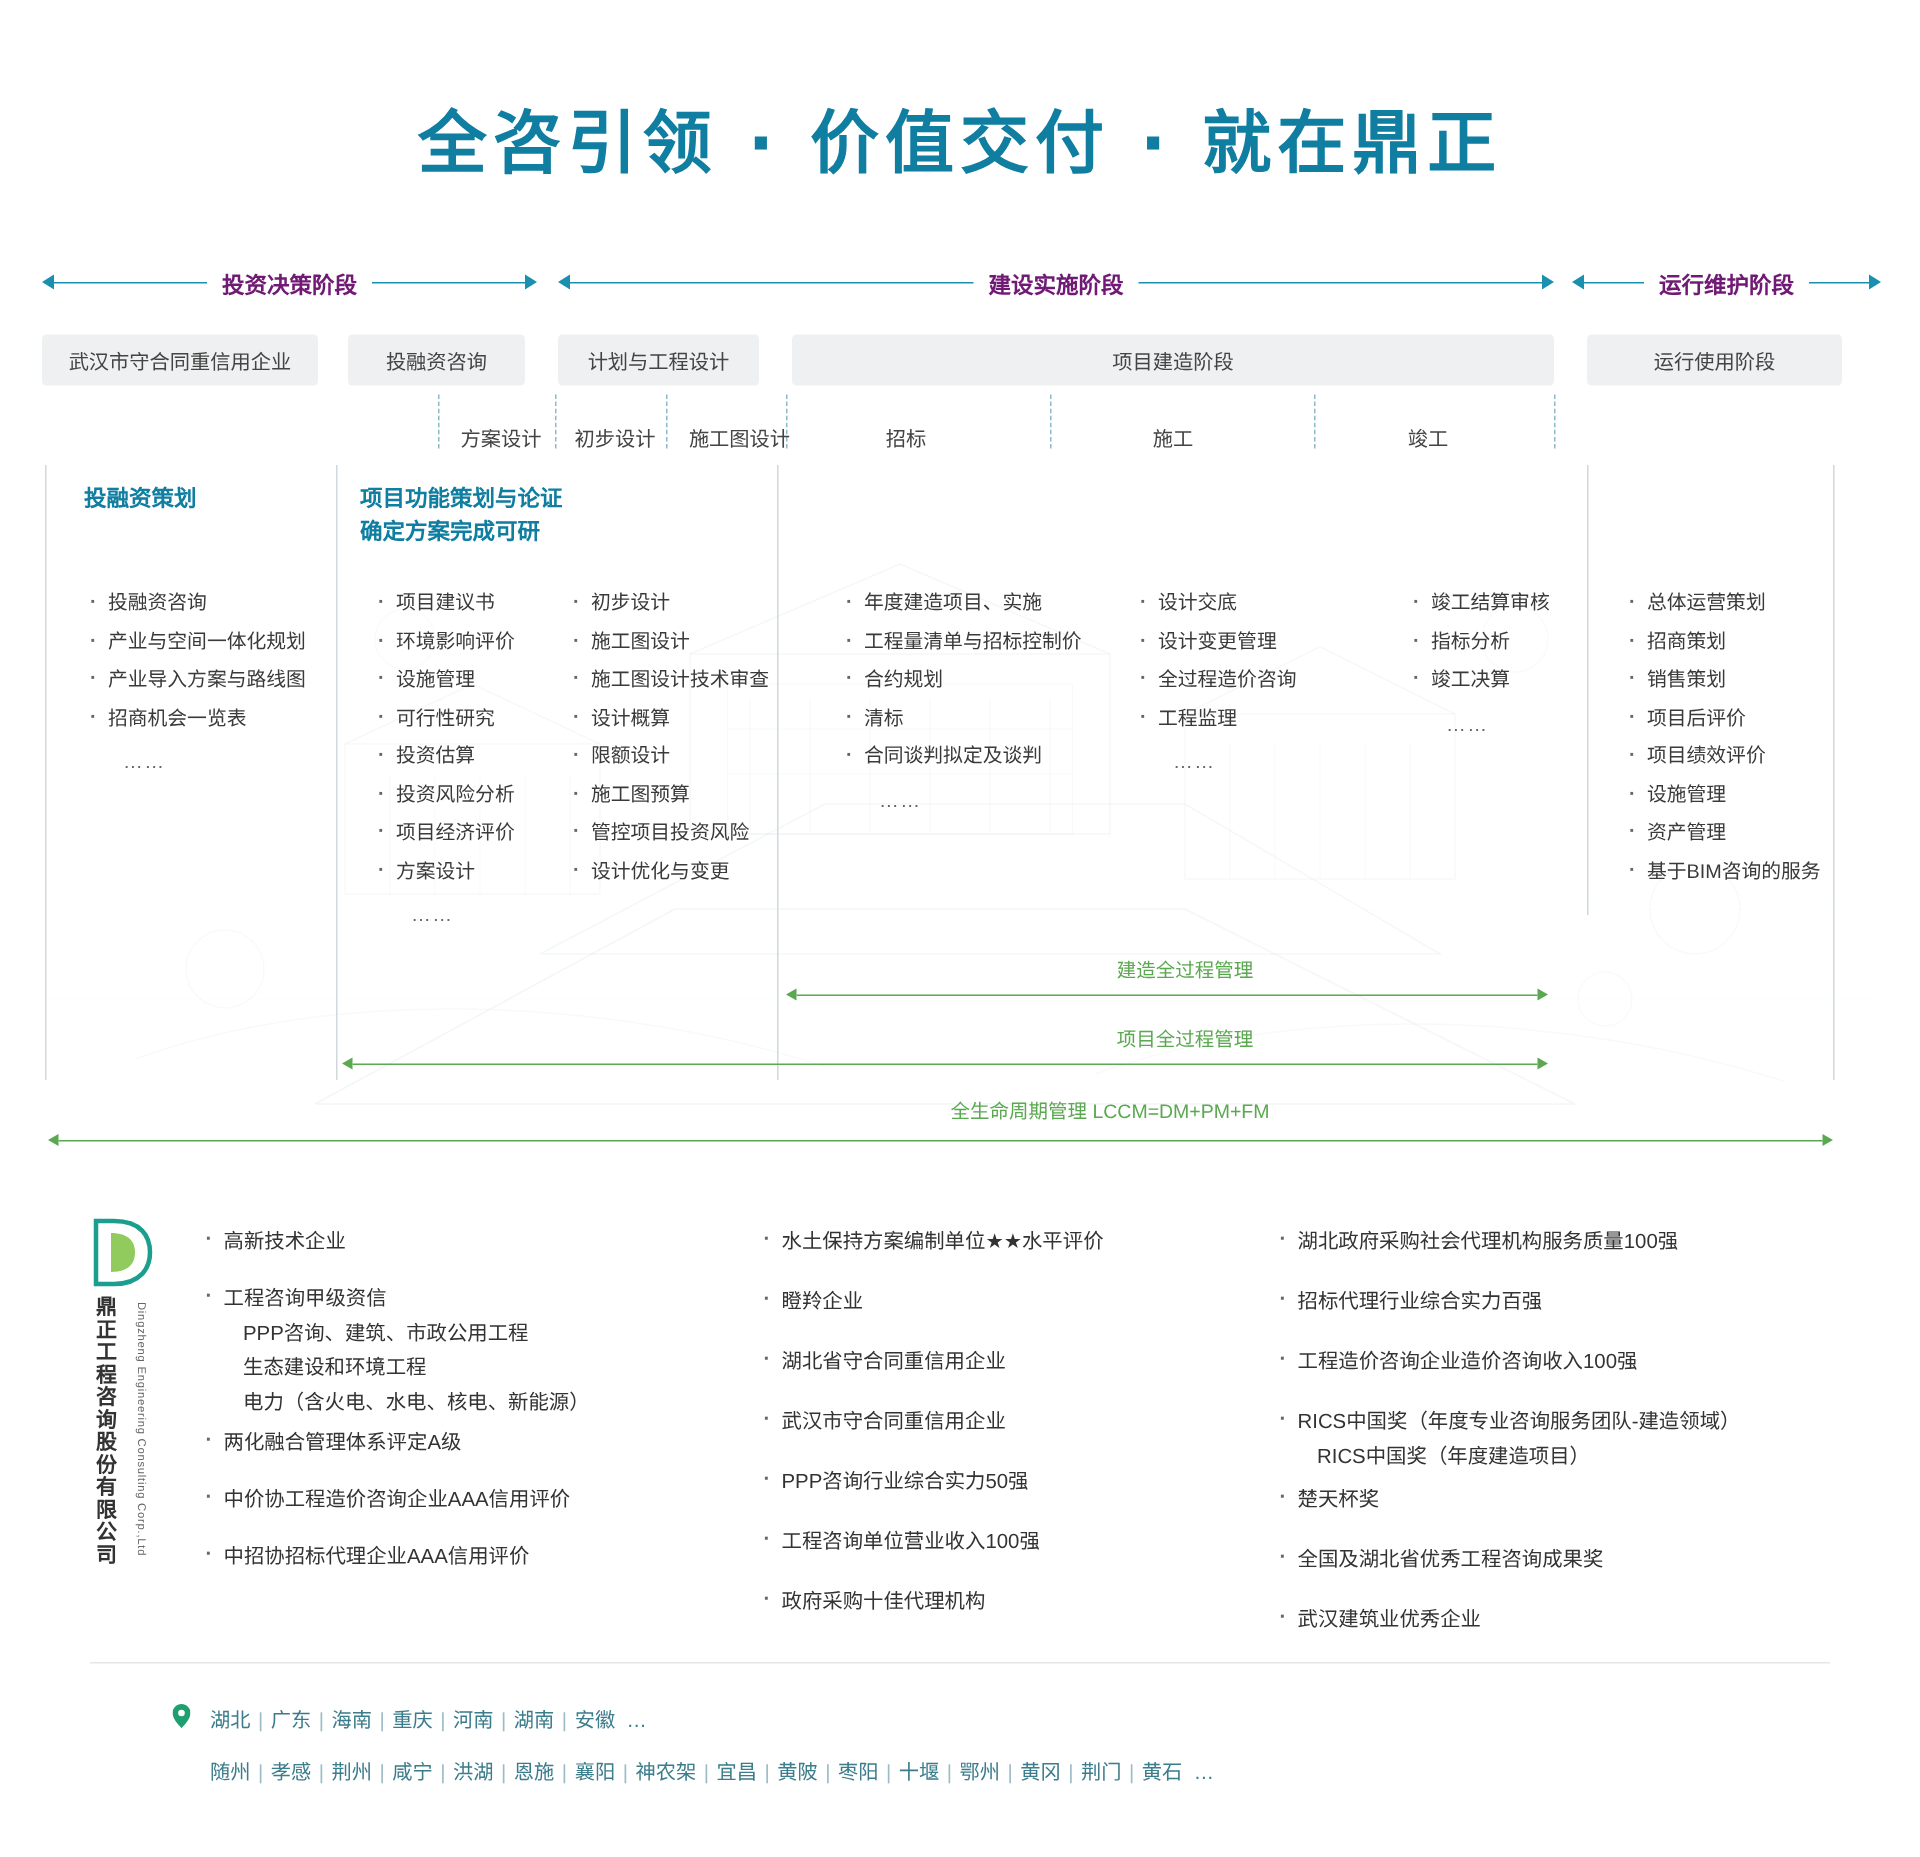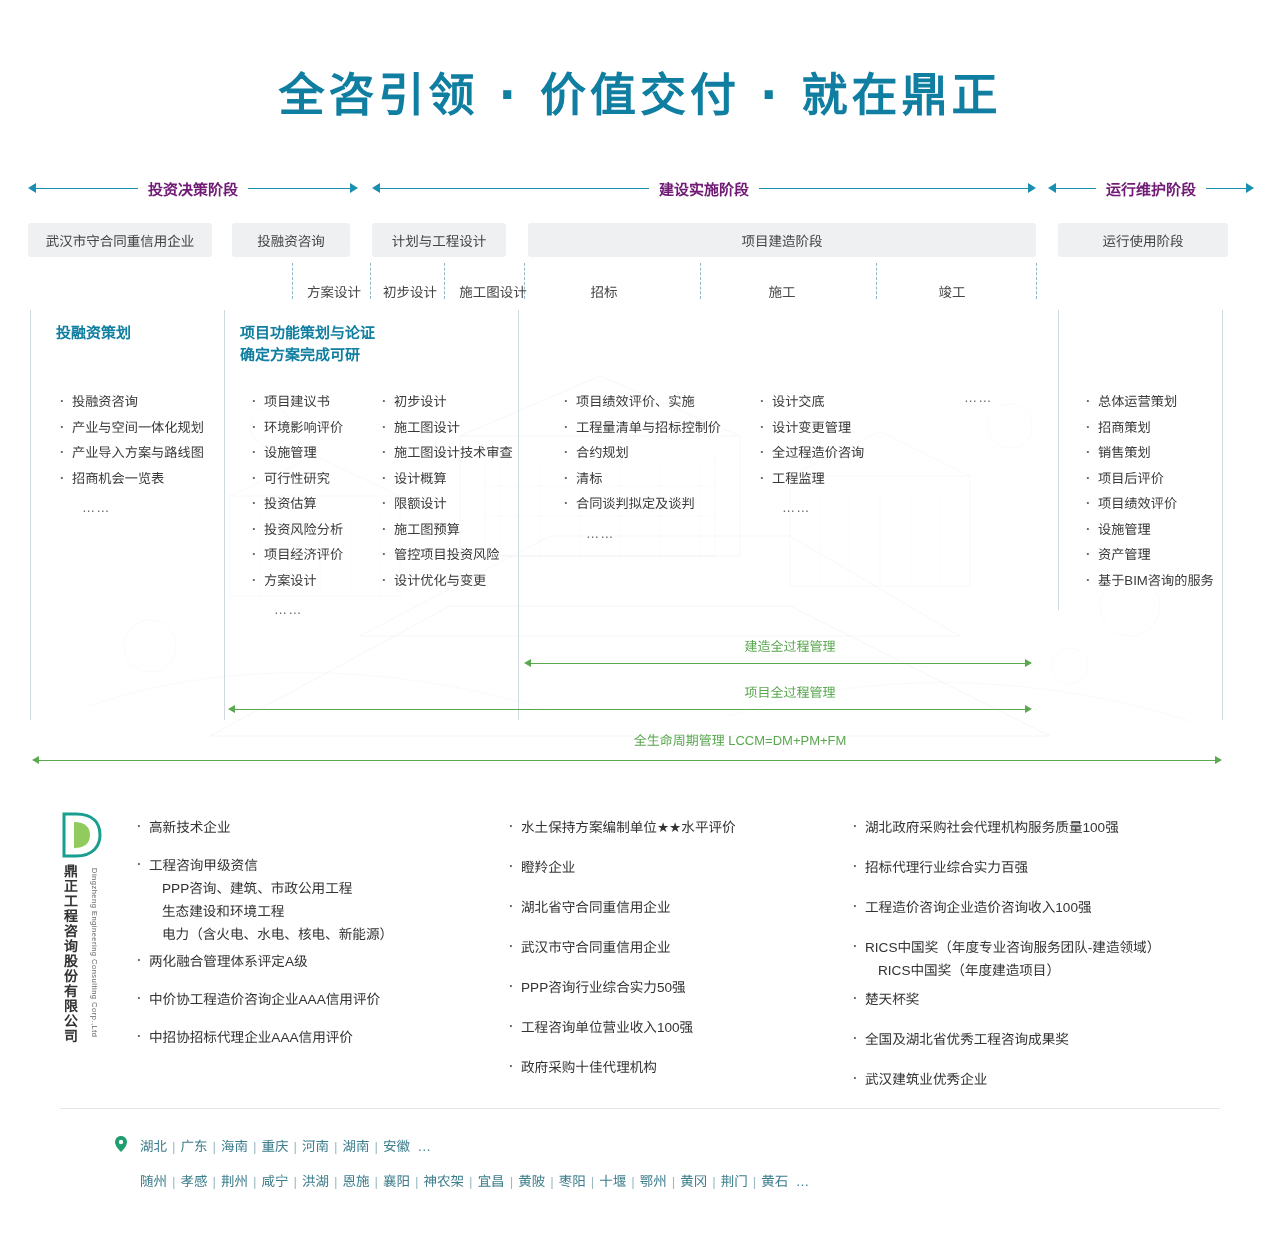--- a/index.html
+++ b/index.html
@@ -209,40 +209,45 @@
     <li>设计概算</li>
     <li>限额设计</li>
     <li>施工图预算</li>
     <li>管控项目投资风险</li>
     <li>设计优化与变更</li>
   </ul>
 </div>
 
 <div class="bullets" style="left:560px;top:385px;">
   <ul>
-    <li>项目绩效评价、实施</li>
+    <li>年度建造项目、实施</li>
     <li>工程量清单与招标控制价</li>
     <li>合约规划</li>
     <li>清标</li>
     <li>合同谈判拟定及谈判</li>
   </ul>
   <div class="dots">……</div>
 </div>
 
 <div class="bullets" style="left:756px;top:385px;">
   <ul>
     <li>设计交底</li>
     <li>设计变更管理</li>
     <li>全过程造价咨询</li>
     <li>工程监理</li>
   </ul>
   <div class="dots">……</div>
 </div>
 
 <div class="bullets" style="left:938px;top:385px;">
+  <ul>
+    <li>竣工结算审核</li>
+    <li>指标分析</li>
+    <li>竣工决算</li>
+  </ul>
   <div class="dots">……</div>
 </div>
 
 <div class="bullets" style="left:1082px;top:385px;">
   <ul>
     <li>总体运营策划</li>
     <li>招商策划</li>
     <li>销售策划</li>
     <li>项目后评价</li>
     <li>项目绩效评价</li>

